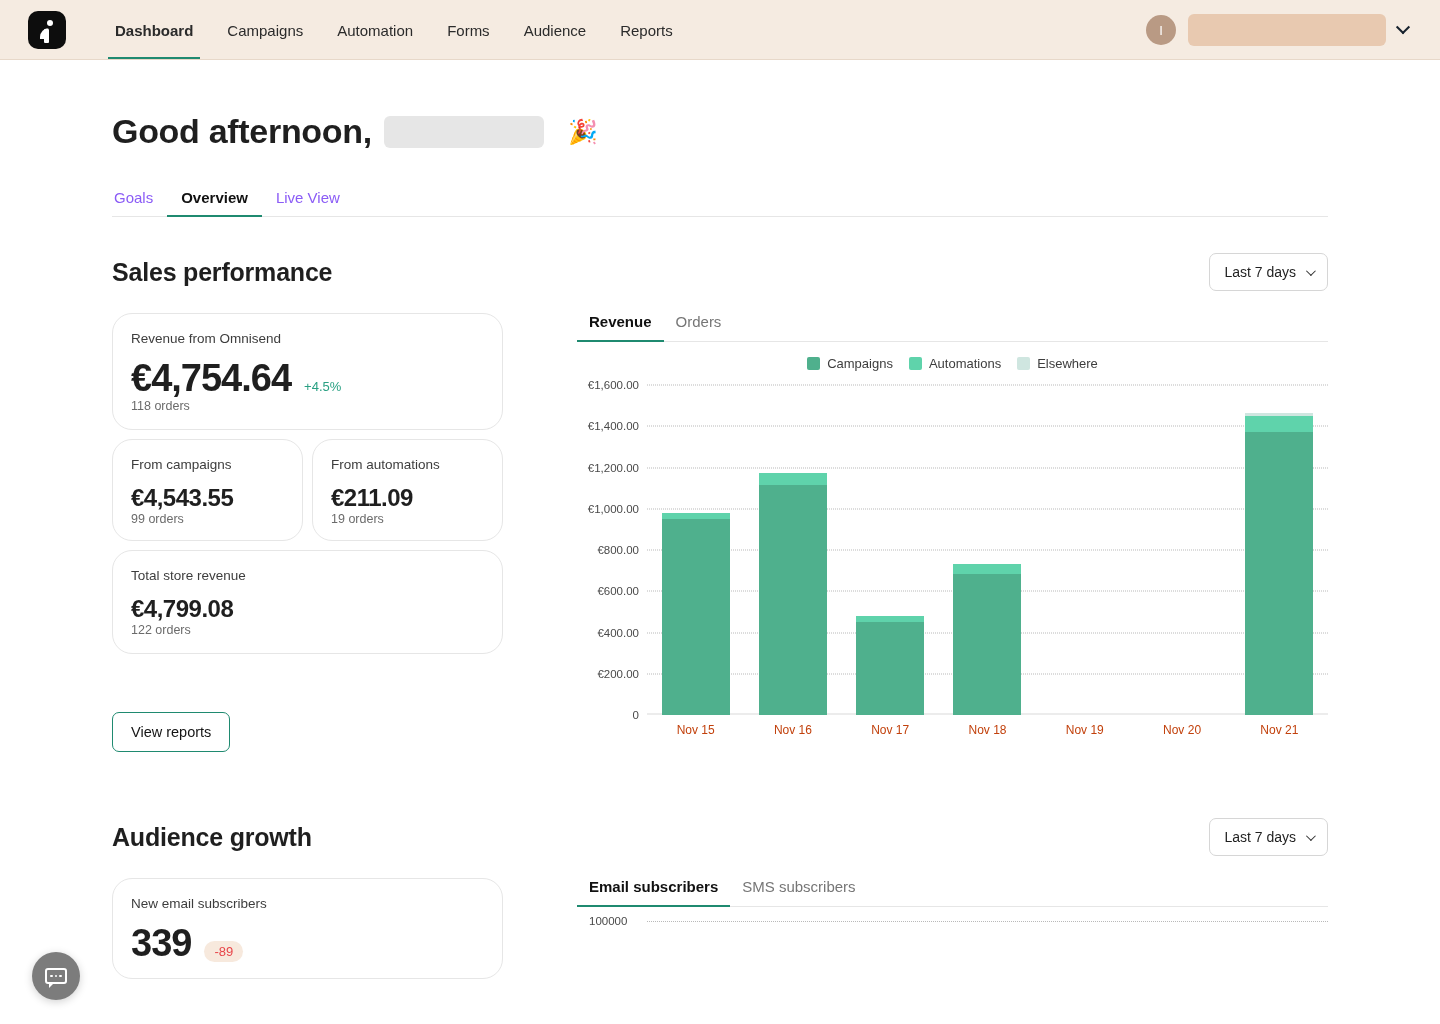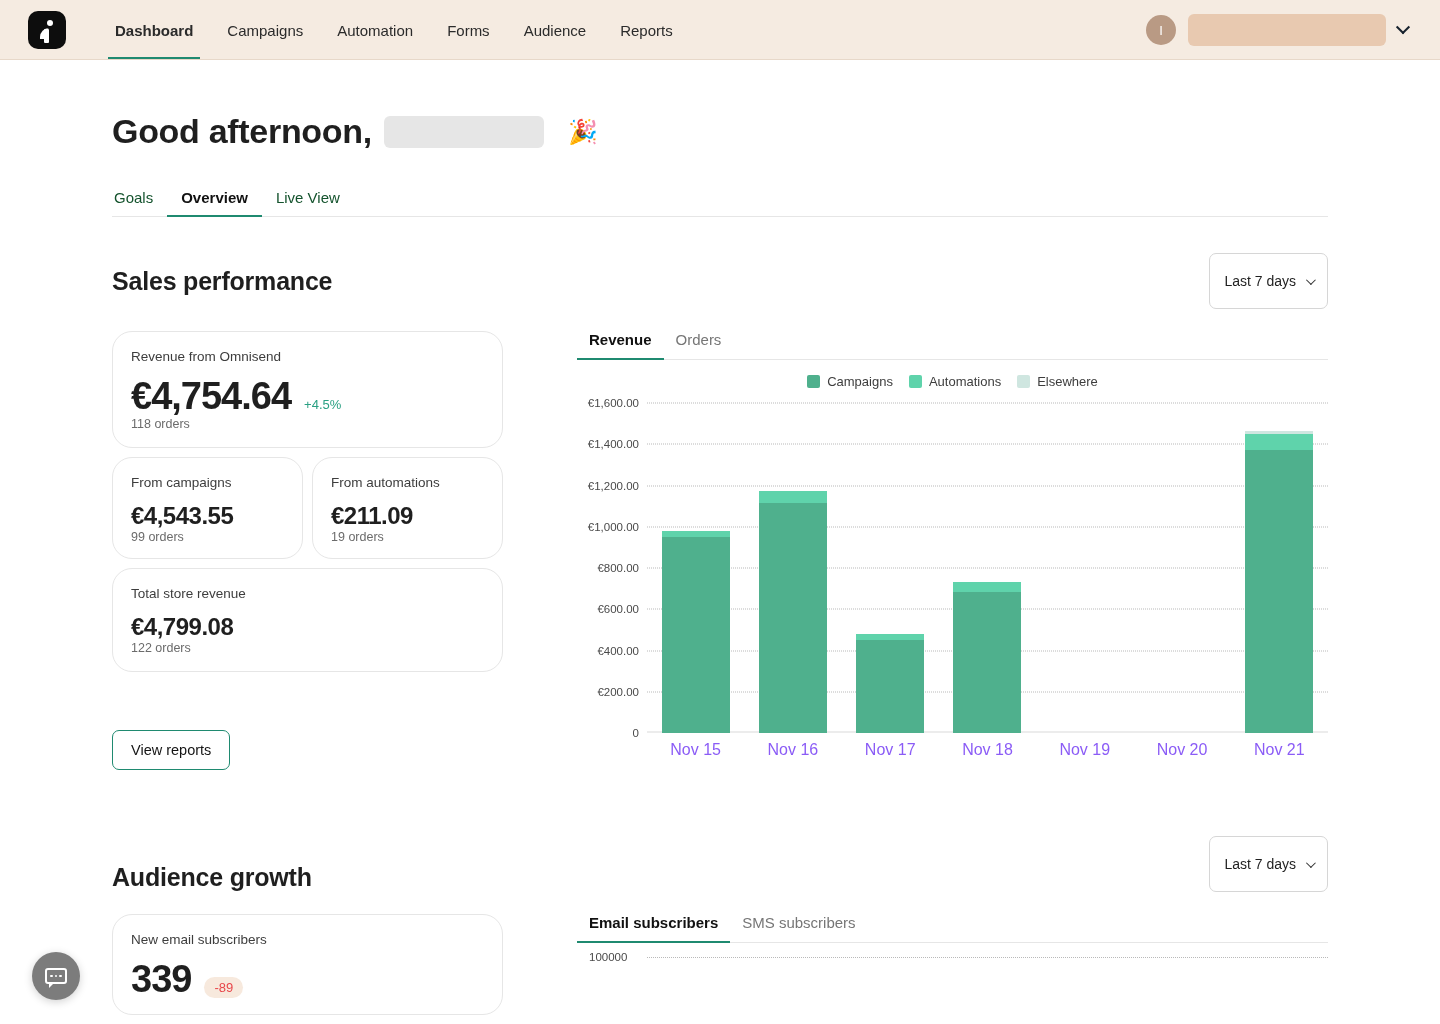--- a/index.html
+++ b/index.html
@@ -75,37 +75,37 @@
     display: flex; align-items: center; gap: 10px;
     padding-top: 52px;
   }
   .greeting h1 { font-size: 34px; font-weight: 700; letter-spacing: -0.3px; }
   .name-redact { width: 160px; height: 32px; border-radius: 6px; background: #e6e6e6; margin-left: 2px; }
   .emoji { font-size: 24px; margin-left: 14px; }
 
   
   .tabs { display: flex; gap: 0; margin-top: 38px; border-bottom: 1px solid #e6e6e6; }
   .tab {
-    font-size: 15px; color: #14532d; padding: 0 14px 10px 14px;
+    font-size: 15px; color: #8b5cf6; padding: 0 14px 10px 14px;
     cursor: pointer; position: relative;
   }
   .tab:first-child { padding-left: 2px; }
   .tab.active { color: #111; font-weight: 700; }
   .tab.active::after {
     content: ""; position: absolute; left: 0; right: 0; bottom: -1px;
     height: 2px; background: #1f8a70;
   }
 
   
   .sec-head { display: flex; align-items: center; margin-top: 36px; }
   .sec-head h2 { font-size: 25px; font-weight: 700; letter-spacing: -0.2px; }
   .rangebtn {
     margin-left: auto;
     border: 1px solid #d6d6d6; border-radius: 7px; background: #fff;
-    height: 56px; padding: 0 14px; display: flex; align-items: center; gap: 10px;
+    height: 38px; padding: 0 14px; display: flex; align-items: center; gap: 10px;
     font-size: 14px; color: #1f1f1f; cursor: pointer;
   }
   .rangebtn .caret {
     width: 7px; height: 7px; border-right: 1.6px solid #333;
     border-bottom: 1.6px solid #333; transform: rotate(45deg) translateY(-2px);
   }
 
   
   .split { display: flex; gap: 74px; margin-top: 22px; align-items: flex-start; }
   .leftcol { width: 391px; flex: 0 0 391px; }
@@ -162,24 +162,24 @@
   .bars {
     position: absolute; left: 70px; right: 0; top: 0; height: 330px;
     display: flex; align-items: flex-end;
   }
   .barslot { flex: 1 1 0; display: flex; justify-content: center; align-items: flex-end; height: 100%; }
   .bar { width: 68px; display: flex; flex-direction: column; justify-content: flex-end; }
   .seg-elsewhere { background: #cfe6e0; }
   .seg-auto { background: #5fd3ab; }
   .seg-camp { background: #4fb08d; }
   .xlabels { position: absolute; left: 70px; right: 0; top: 338px; display: flex; }
-  .xlabel { flex: 1 1 0; text-align: center; font-size: 16px; color: #8b5cf6; }
-
-  
-  .sec2 { margin-top: 66px; align-items: flex-end; }
+  .xlabel { flex: 1 1 0; text-align: center; font-size: 12px; color: #c2410c; }
+
+  
+  .sec2 { margin-top: 66px; }
 
   .chat-fab {
     position: fixed; left: 32px; bottom: 24px;
     width: 48px; height: 48px; border-radius: 50%;
     background: #7c7c7c; display: flex; align-items: center; justify-content: center;
     box-shadow: 0 2px 8px rgba(0,0,0,.18); cursor: pointer;
   }
   .chat-fab .bubble {
     width: 22px; height: 16px; border: 2px solid #fff; border-radius: 3px;
     position: relative; display: flex; align-items: center; justify-content: center; gap: 2px;

